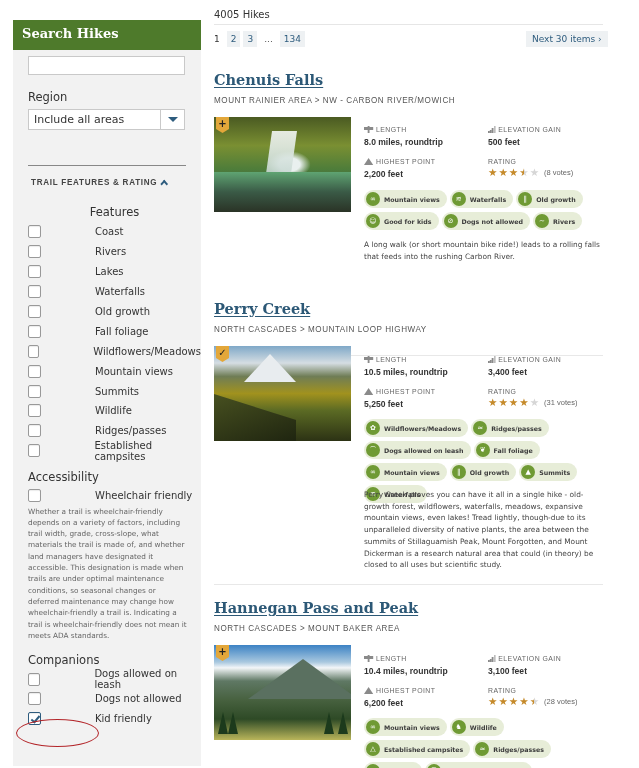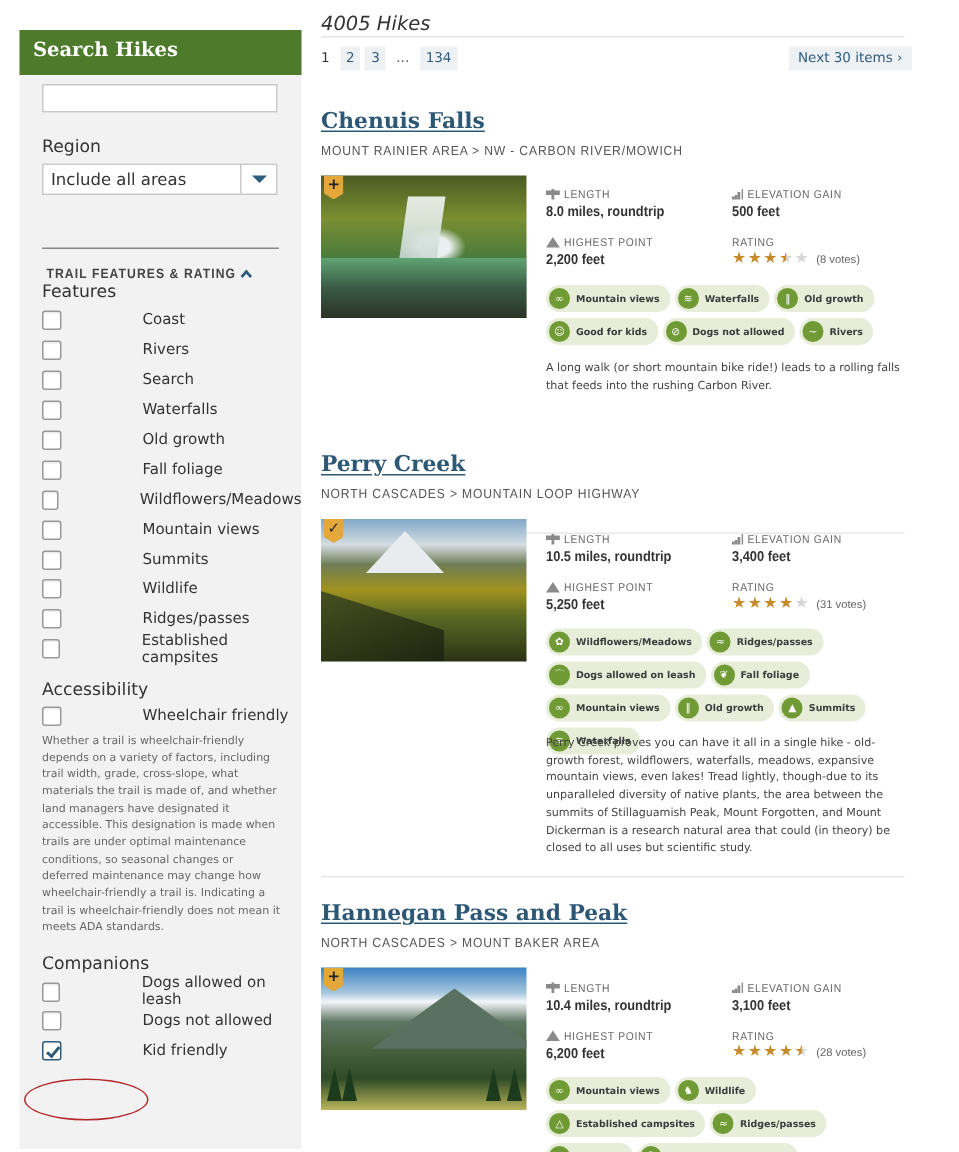--- a/index.html
+++ b/index.html
@@ -22,21 +22,21 @@
   .cb-row { display: flex; align-items: center; margin-left: 15px; height: 19.9px; }
   .cb { width: 13px; height: 13px; border: 1px solid #999; border-radius: 2px; background: #fff; margin-right: 6px; box-shadow: inset 0 1px 1px rgba(0,0,0,0.08); position: relative; }
   .cb.checked { border-color: #2e5c7e; }
   .cb.checked::after { content: ""; position: absolute; left: 3.5px; top: 0.5px; width: 3px; height: 7px; border-right: 2px solid #2e5c7e; border-bottom: 2px solid #2e5c7e; transform: rotate(40deg); }
   .cb-label { font-size: 10px; color: #333; margin-left: 48px; }
   .sb-note { margin-left: 15px; width: 160px; font-size: 7.3px; line-height: 11.3px; color: #666; }
   .highlight-ellipse { position: absolute; left: 16px; top: 719px; width: 83px; height: 28px; border: 1.5px solid #b3262a; border-radius: 50%; }
 
   
   .main { position: absolute; left: 214px; top: 0; width: 394px; }
-  .count { font-size: 13px; font-style: italic; color: #333; position: absolute; top: 9px; }
+  .count { font-size: 10px; color: #333; position: absolute; top: 9px; }
   .count-divider { position: absolute; top: 24px; width: 389px; border-top: 1px solid #e6e6e6; }
   .pager { position: absolute; top: 31px; display: flex; align-items: center; gap: 3px; }
   .pg { font-size: 9px; color: #2e5c7e; padding: 3px 4px; background: #eef1f3; }
   .pg.current { background: transparent; color: #333; padding-left: 0; }
   .pg.ellipsis { background: transparent; color: #555; }
   .next-btn { position: absolute; top: 31px; left: 312px; font-size: 9px; color: #2e5c7e; background: #eef1f3; padding: 3px 6px; }
 
   .hike { position: absolute; width: 394px; }
   .hike-title { font-family: "DejaVu Serif", serif; font-weight: bold; font-size: 14.5px; color: #2c5876; text-decoration: underline; text-underline-offset: 2px; }
   .hike-region { font-family: "Liberation Sans", sans-serif; font-size: 8.8px; letter-spacing: 0.6px; color: #555; margin-top: 6px; transform: scaleX(0.92); transform-origin: left; white-space: nowrap; }
@@ -94,33 +94,33 @@
         <span class="tri"></span>
       </span>
   </div>
 
   <div class="sb-divider" style="margin-top:35px;"></div>
   <div class="sb-section-toggle" style="margin-top:11px;">
     <span>TRAIL FEATURES &amp; RATING</span>
     <span class="caret-up"></span>
   </div>
 
-  <div class="sb-h" style="margin-bottom:3px;">Features</div>
+  <div class="sb-h" style="margin-top:18px; margin-bottom:3px;text-align:center;">Features</div>
   <div id="features-list">
       <label class="cb-row">
         <span class="cb"></span>
         <span class="cb-label">Coast</span>
       </label>
       <label class="cb-row">
         <span class="cb"></span>
         <span class="cb-label">Rivers</span>
       </label>
       <label class="cb-row">
         <span class="cb"></span>
-        <span class="cb-label">Search</span>
+        <span class="cb-label">Lakes</span>
       </label>
       <label class="cb-row">
         <span class="cb"></span>
         <span class="cb-label">Waterfalls</span>
       </label>
       <label class="cb-row">
         <span class="cb"></span>
         <span class="cb-label">Old growth</span>
       </label>
       <label class="cb-row">

